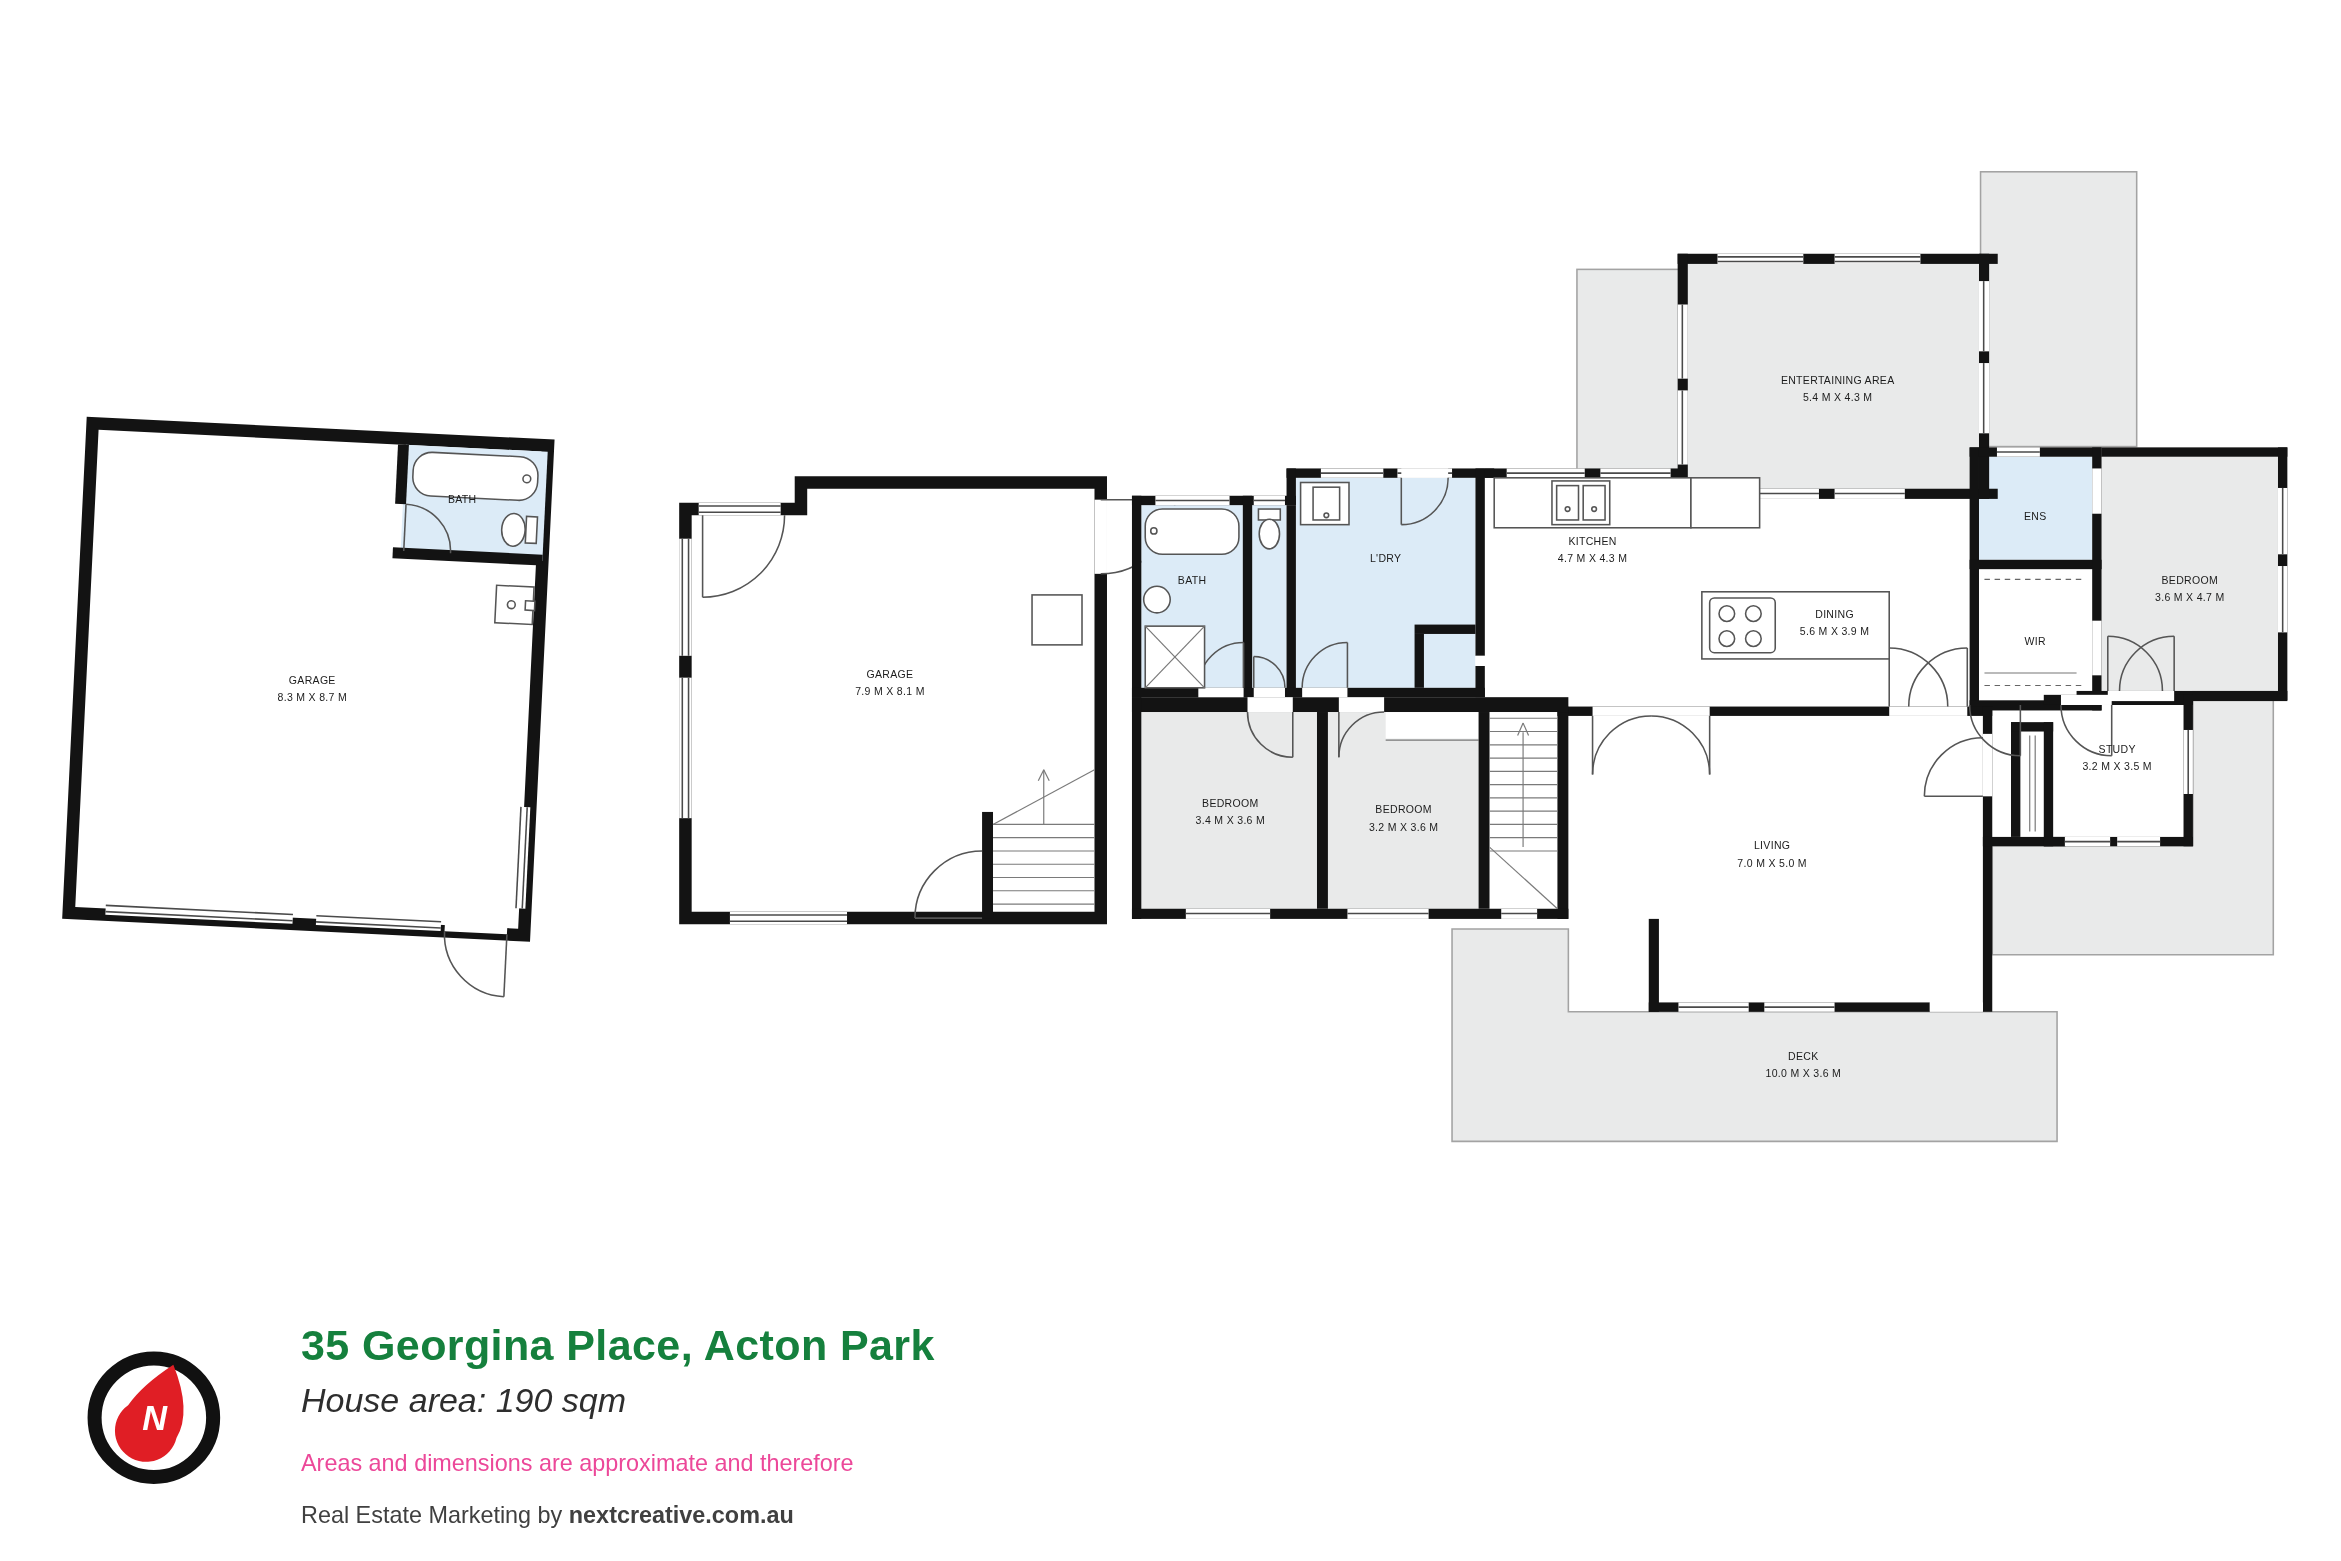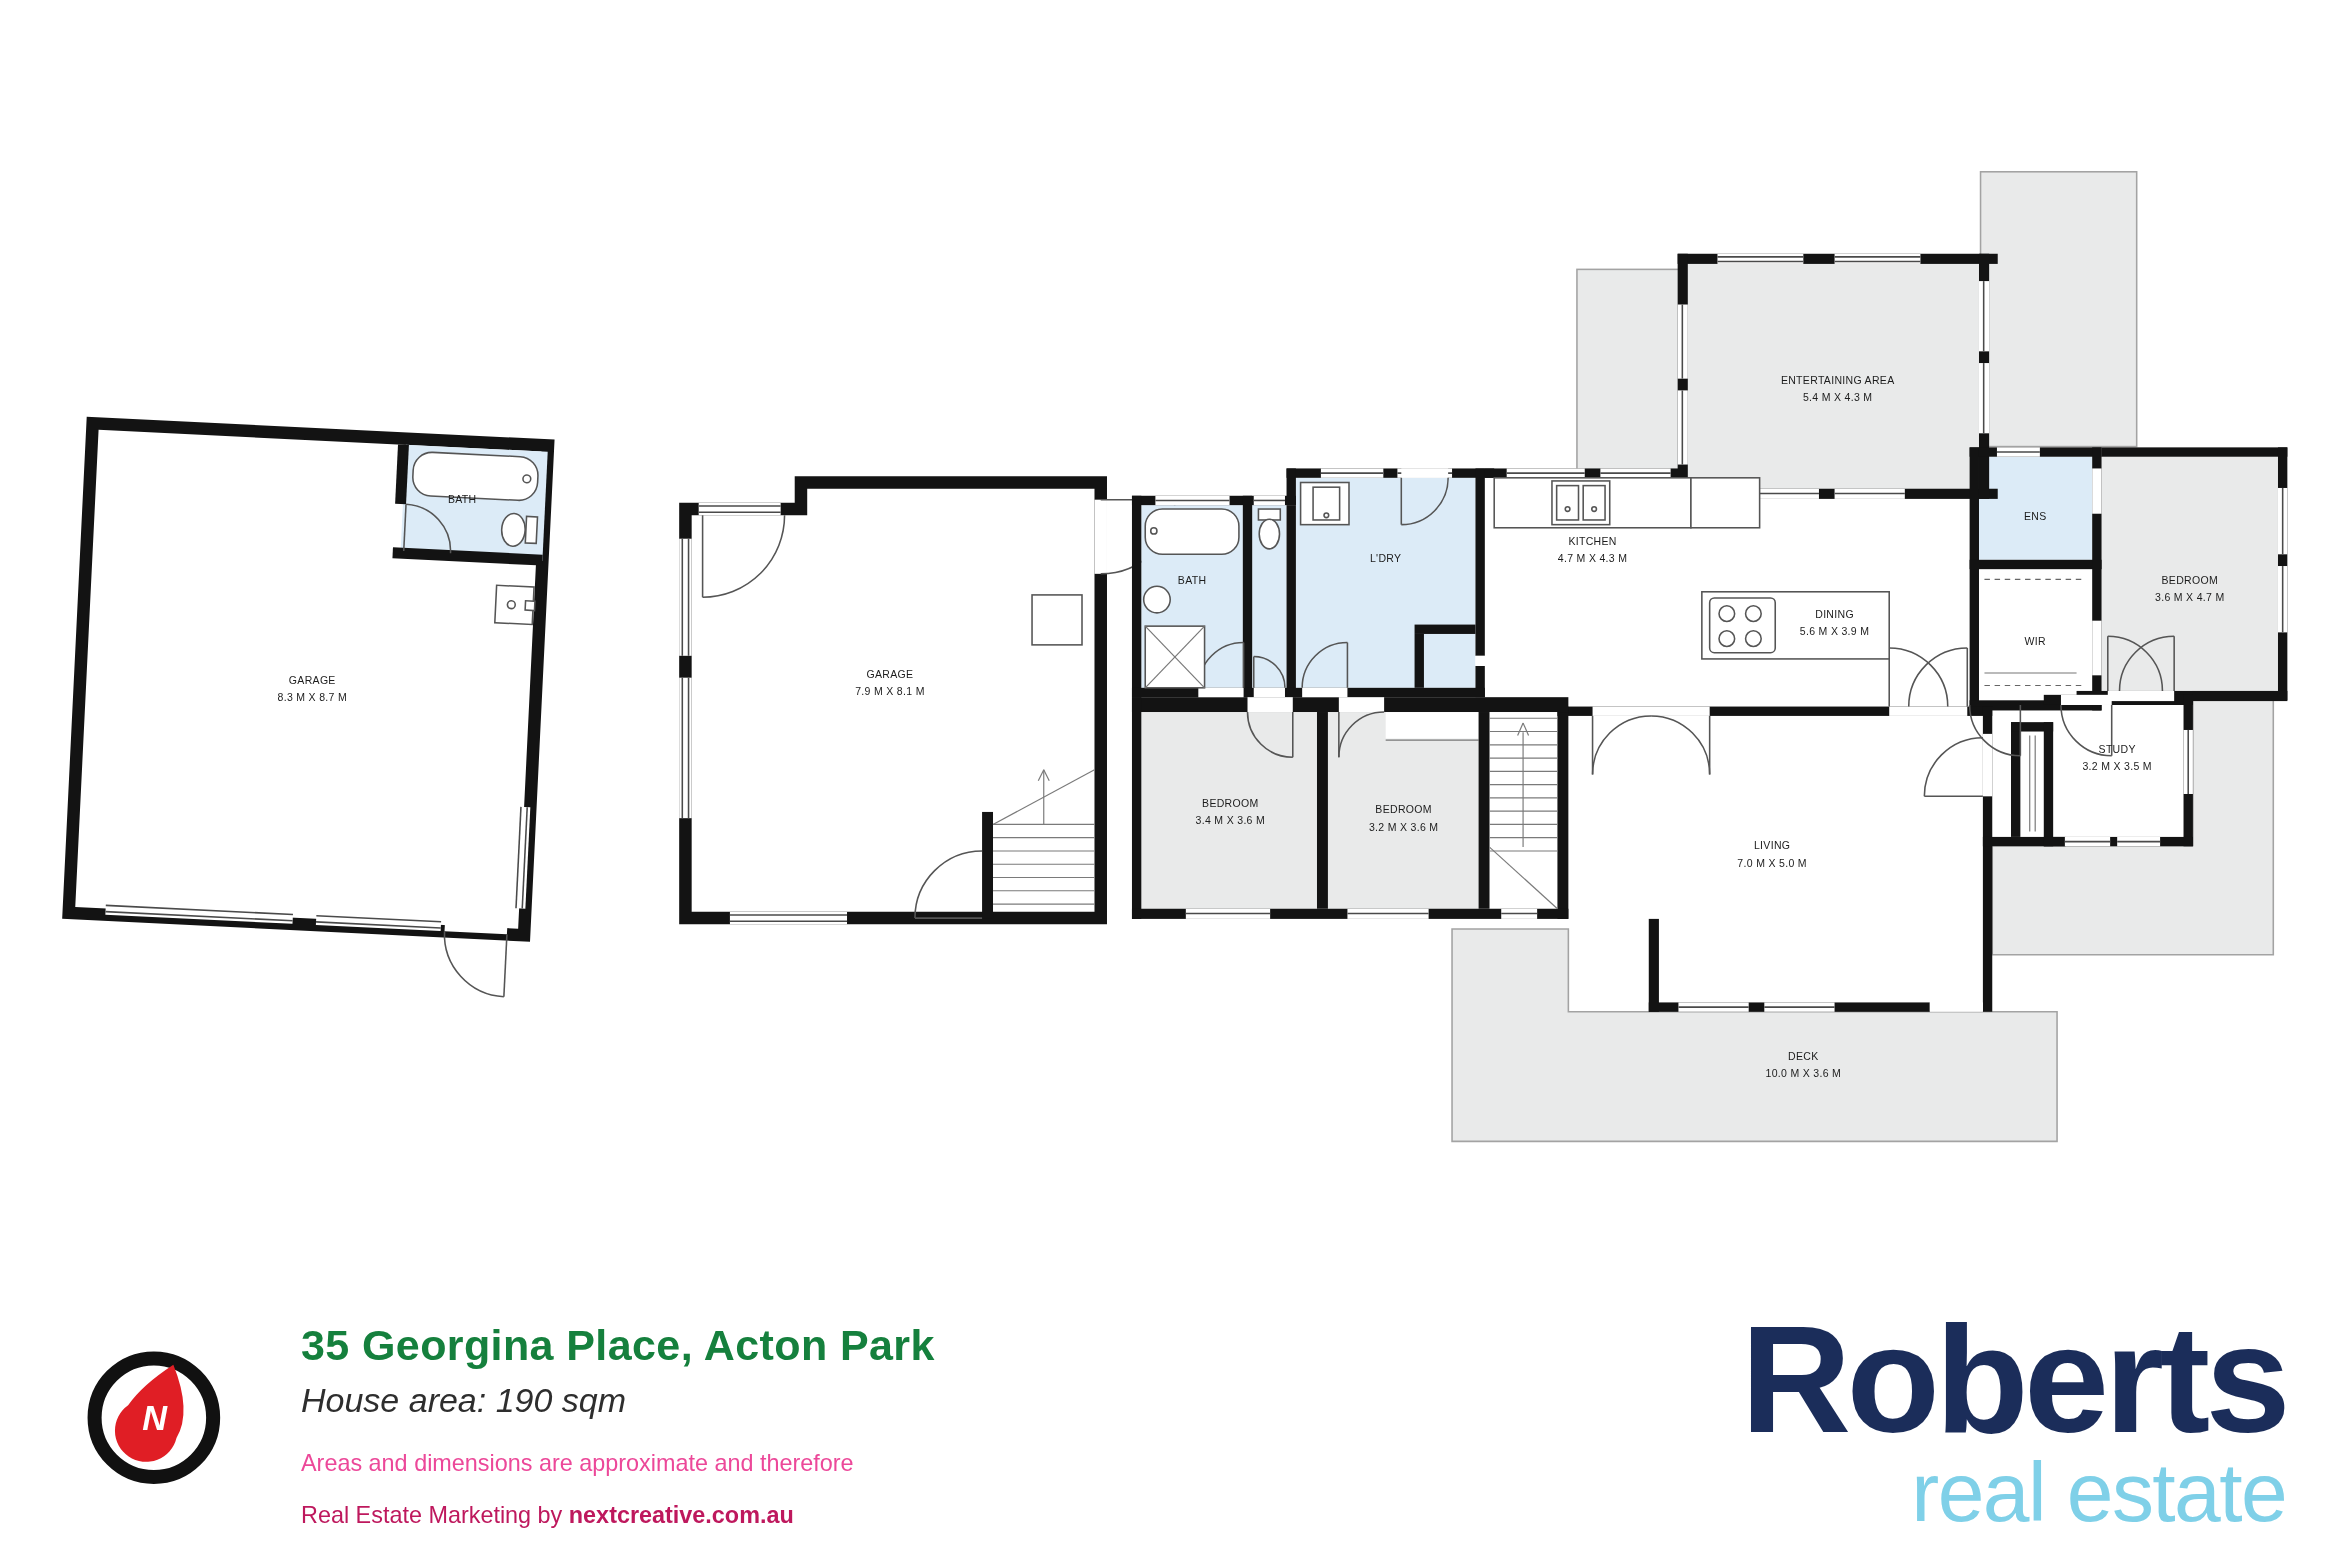--- a/index.html
+++ b/index.html
@@ -15,21 +15,21 @@
   .arc{fill:none;stroke:#555;stroke-width:2;}
   .gray{fill:#e9eaea;stroke:#a3a3a3;stroke-width:2;}
   .blue{fill:#dcebf7;}
   .dash{stroke:#666;stroke-width:1.5;stroke-dasharray:7 6;fill:none;}
   .tread{stroke:#7a7a7a;stroke-width:1.5;}
   
   .info{position:absolute;left:301px;top:1321px;}
   .addr{font-size:43px;font-weight:bold;color:#15803d;letter-spacing:0.4px;}
   .area{font-size:34px;color:#2e2e2e;margin-top:11px;font-style:italic;}
   .disc{font-size:23.4px;color:#ec4899;margin-top:26.5px;line-height:32px;}
-  .mkt{font-size:23.4px;color:#be185d;margin-top:23.4px;}
+  .mkt{font-size:23.4px;color:#404040;margin-top:23.4px;}
   .mkt b{font-weight:bold;}
   .logo{position:absolute;right:56px;top:1302px;text-align:right;}
   .logo .roberts{font-size:153px;font-weight:bold;color:#1b2d5a;letter-spacing:-4.7px;line-height:1;}
   .logo .realestate{font-size:84px;font-weight:normal;color:#7fd0e8;letter-spacing:-1.6px;line-height:1;margin-top:-4.7px;}
 </style>
 </head>
 <body>
 
 <div class="page">
 
@@ -417,19 +417,15 @@
   <div class="area">House area: 190 sqm</div>
   <div class="disc">
     <span>Areas and dimensions are approximate and therefore</span><br>
   </div>
   <div class="mkt">
     <span>Real Estate Marketing by </span><b>nextcreative.com.au</b>
   </div>
 </div>
 
 
-<div class="logo">
-  <div class="roberts">Roberts</div>
-  <div class="realestate">real estate</div>
+
 </div>
 
-</div>
-
 
 </body></html>

